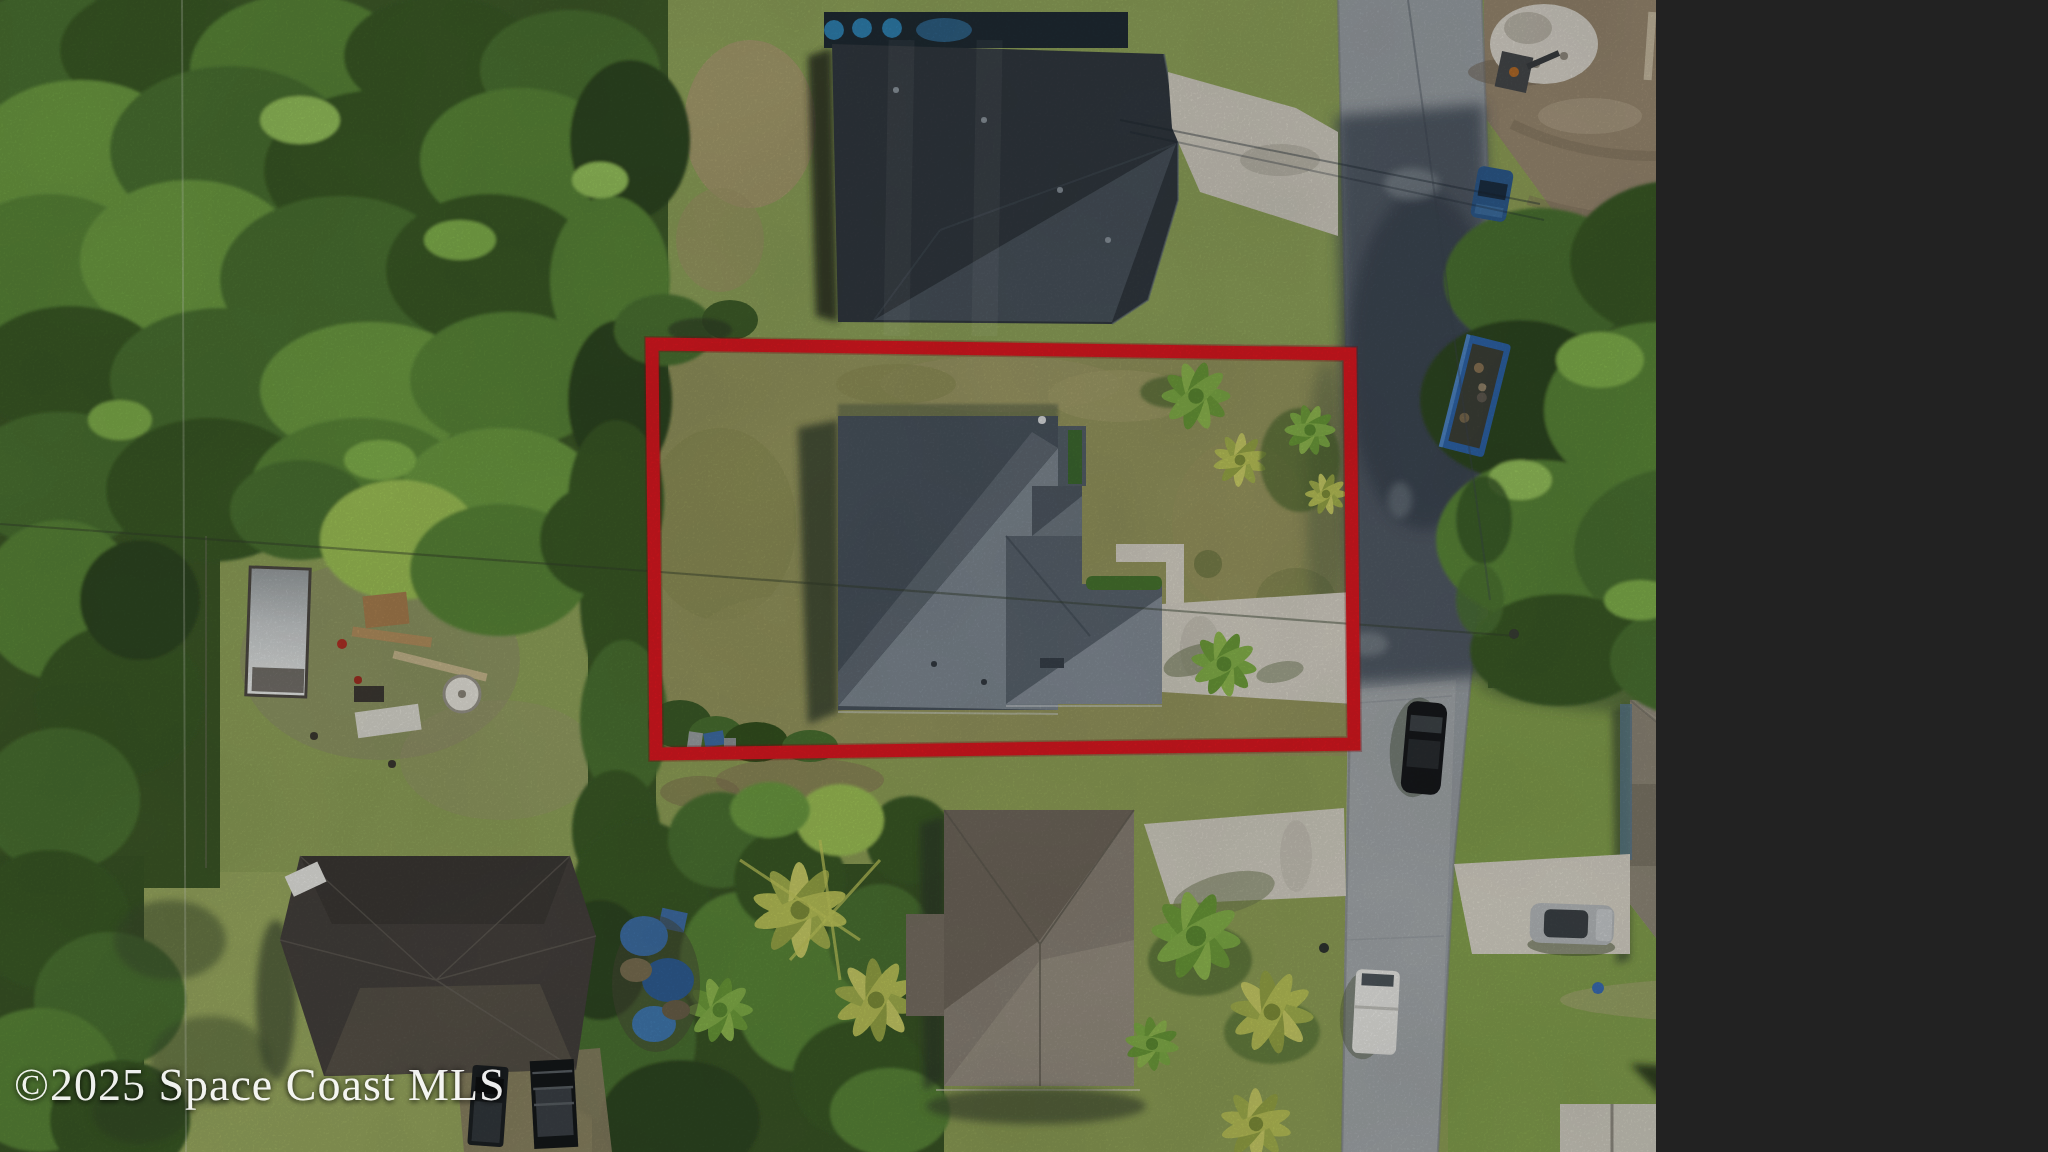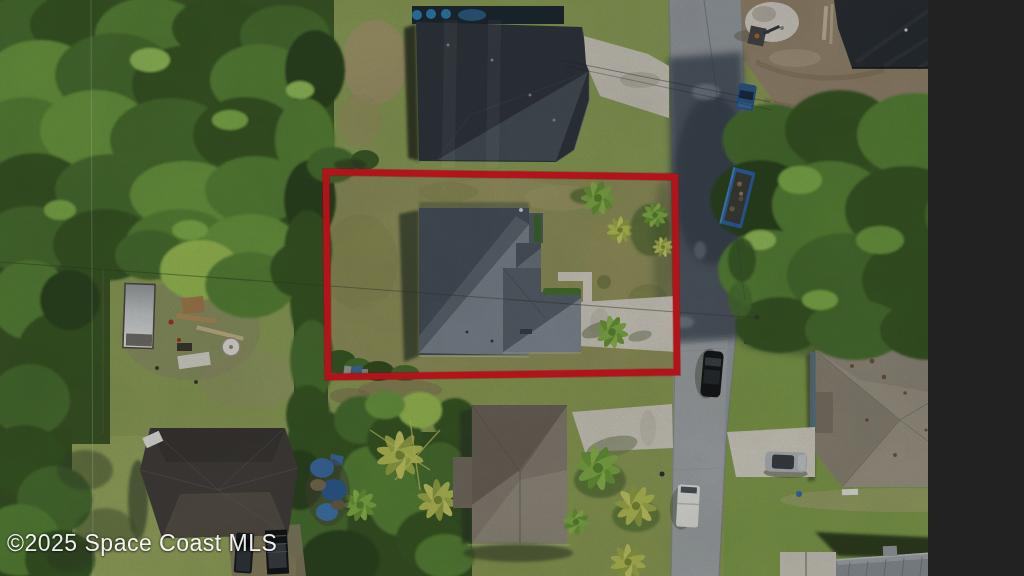--- a/index.html
+++ b/index.html
@@ -1,16 +1,16 @@
 <!DOCTYPE html>
 <html><head>
 <meta charset="utf-8">
 <style>
   html,body{margin:0;padding:0;background:#222;}
-  .stage{position:relative;width:928px;height:576px;overflow:hidden;font-family:Liberation Sans, sans-serif;}
+  .stage{position:relative;width:828px;height:576px;overflow:hidden;font-family:Liberation Serif, serif;}
   .stage svg{position:absolute;inset:0;display:block;}
   .watermark{position:absolute;left:7px;top:530px;font-size:23px;letter-spacing:.5px;font-weight:400;
     color:#ffffff;opacity:.92;text-shadow:0 0 3px rgba(0,0,0,.65),0 1px 2px rgba(0,0,0,.5);user-select:none;}
 </style>
 </head>
 <body>
 
 <div class="stage">
 <svg viewBox="0 0 1024 576" width="1024" height="576">
   <defs>

